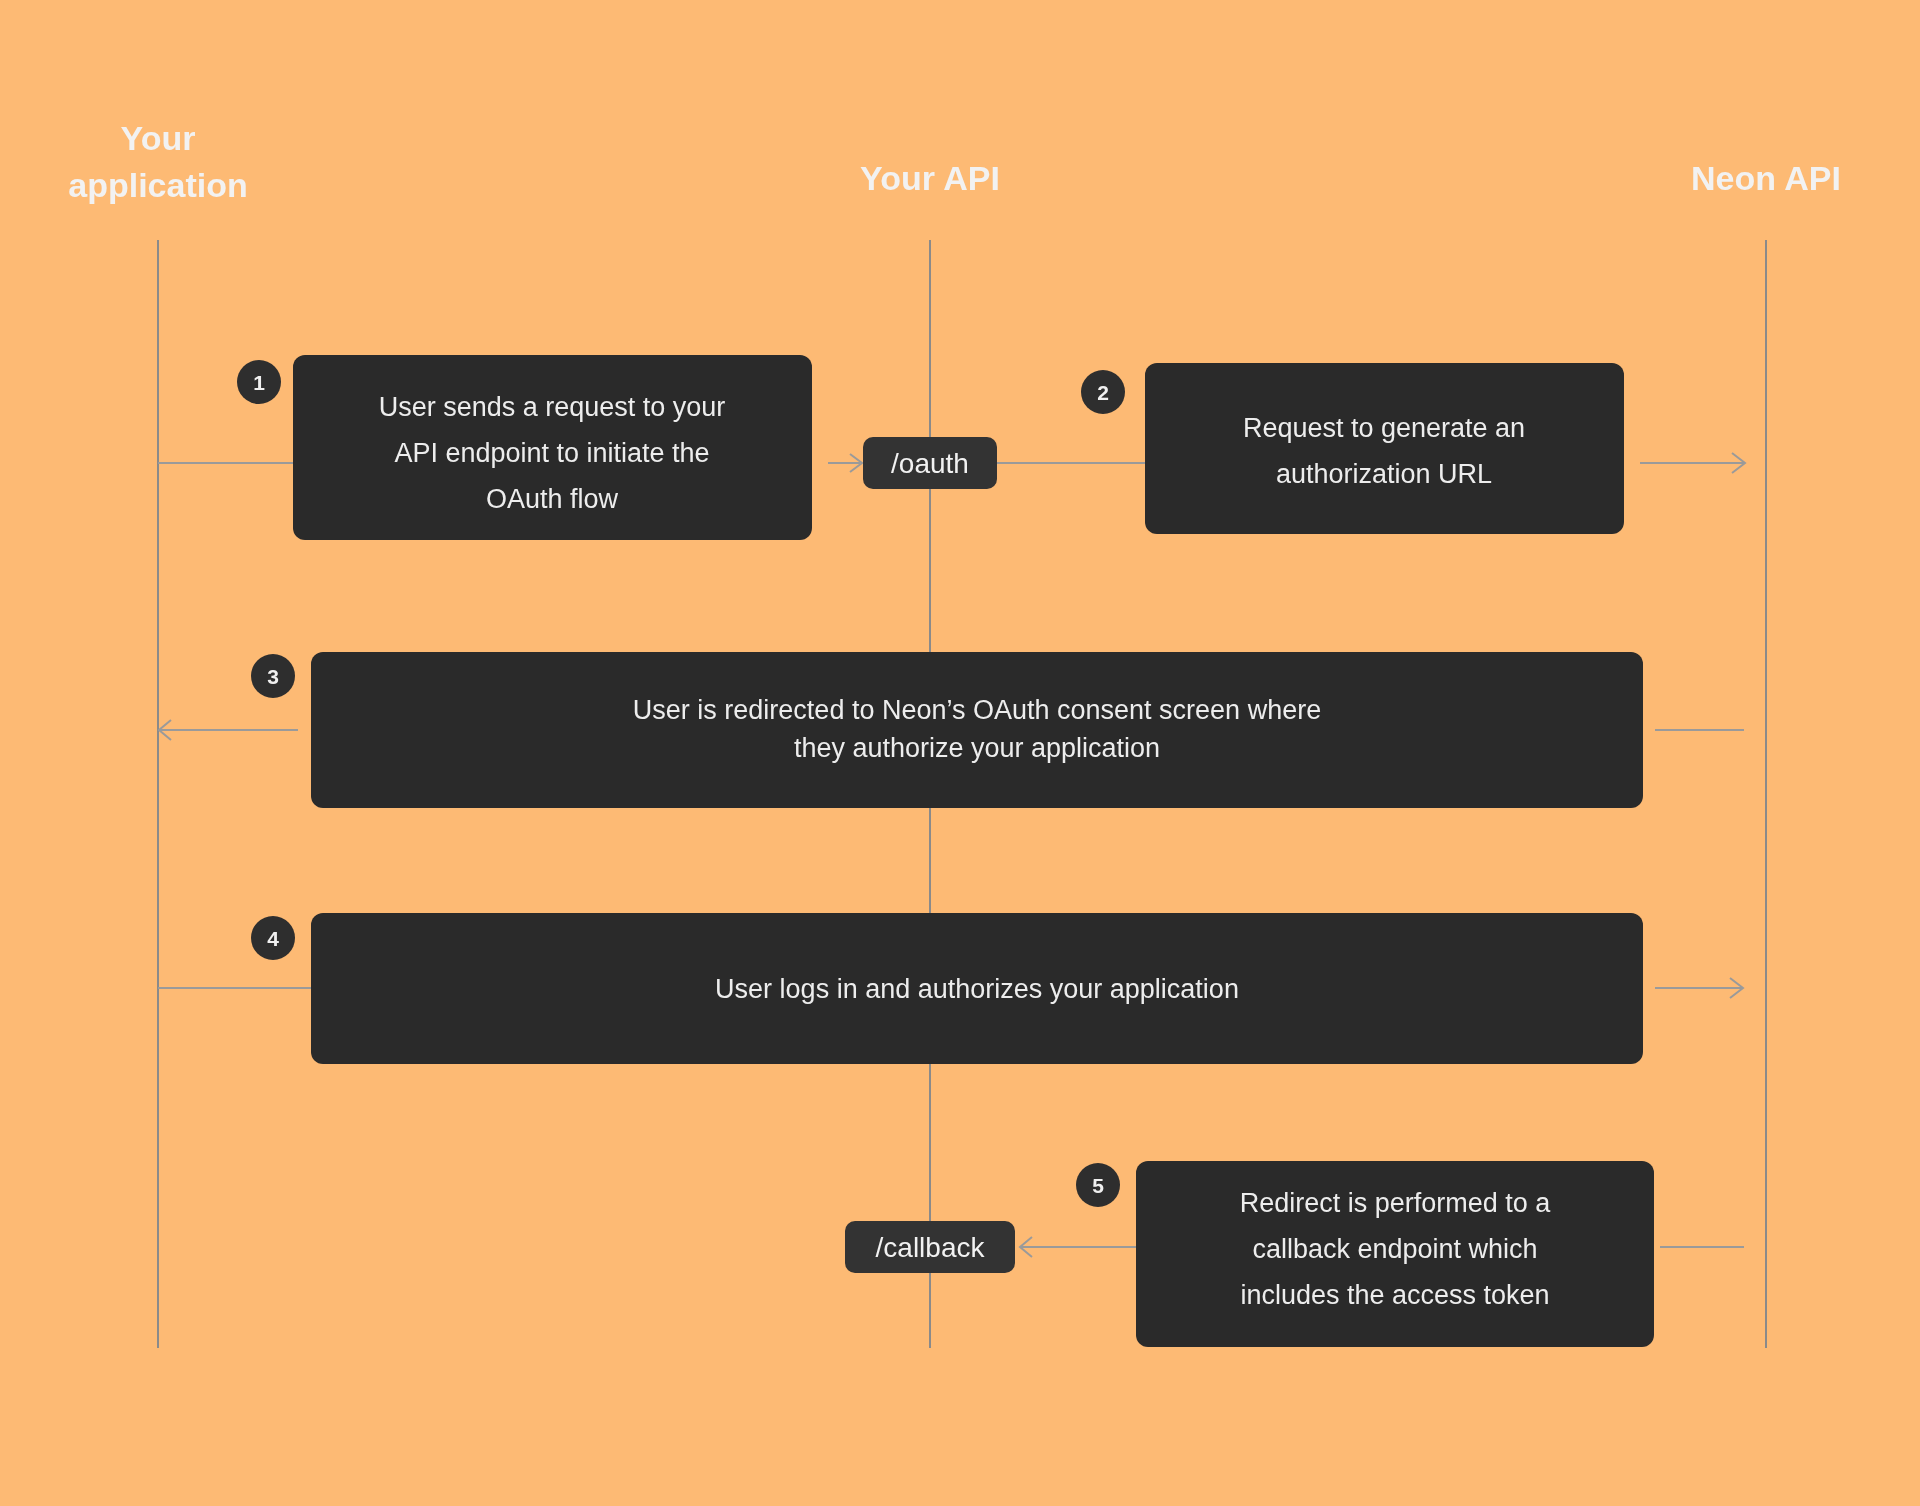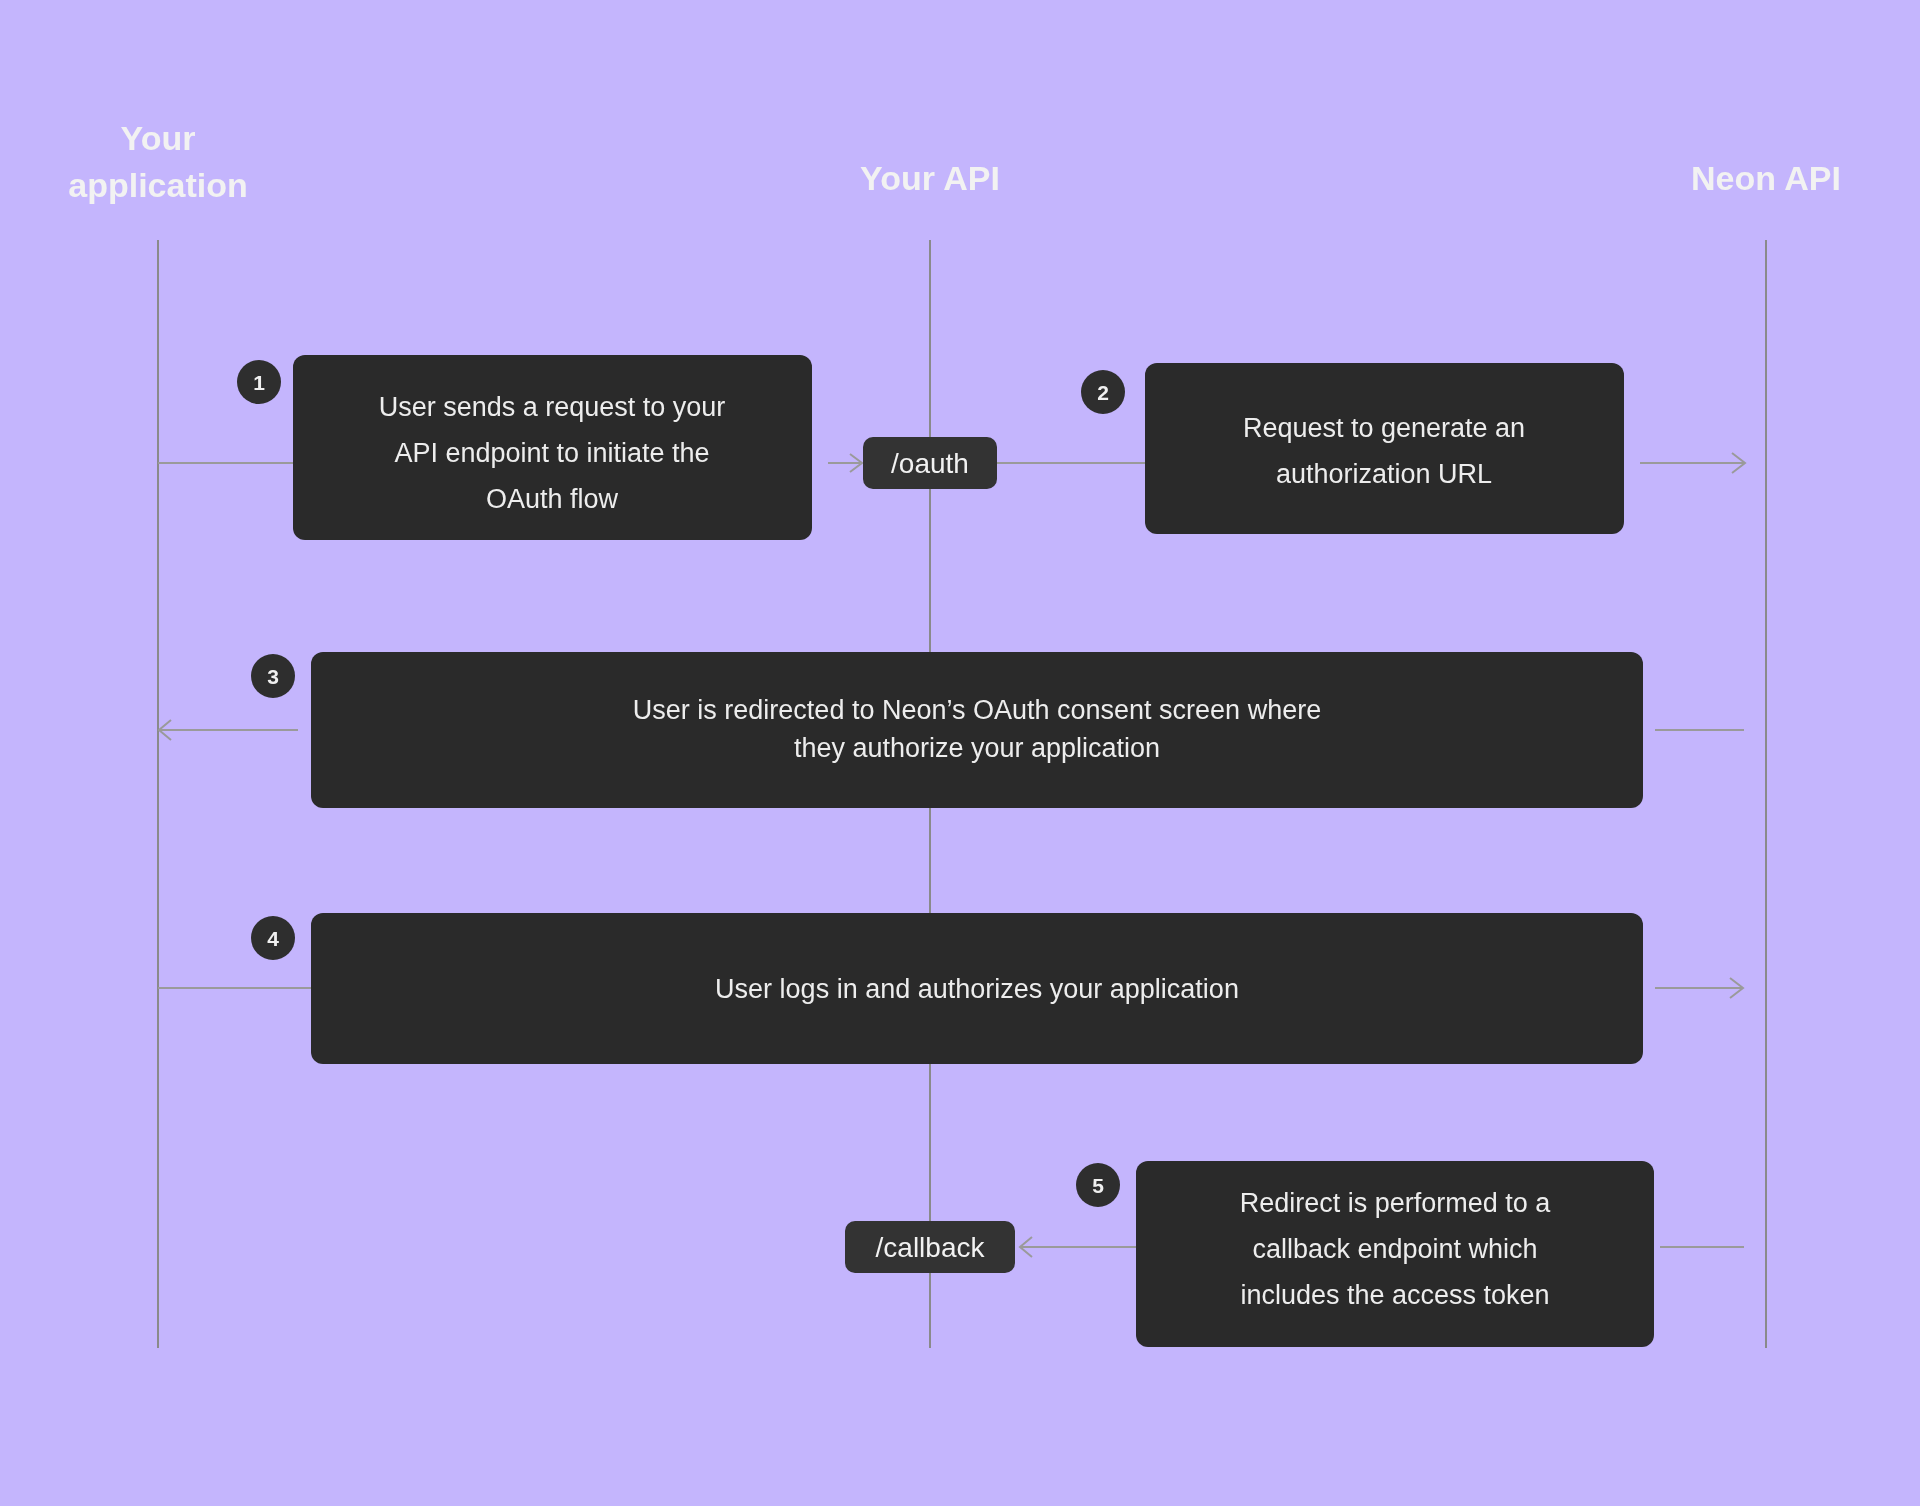--- a/index.html
+++ b/index.html
@@ -10,21 +10,21 @@
   body {
     width: 1920px;
     height: 1506px;
     font-family: "Liberation Sans", sans-serif;
     overflow: hidden;
   }
   #diagram-root {
     position: relative;
     width: 1920px;
     height: 1506px;
-    background: #c4b5fd;
+    background: #fdba74;
   }
   svg.canvas {
     position: absolute;
     inset: 0;
     width: 1920px;
     height: 1506px;
     display: block;
   }
   .lifeline-label {
     font-size: 34px;

